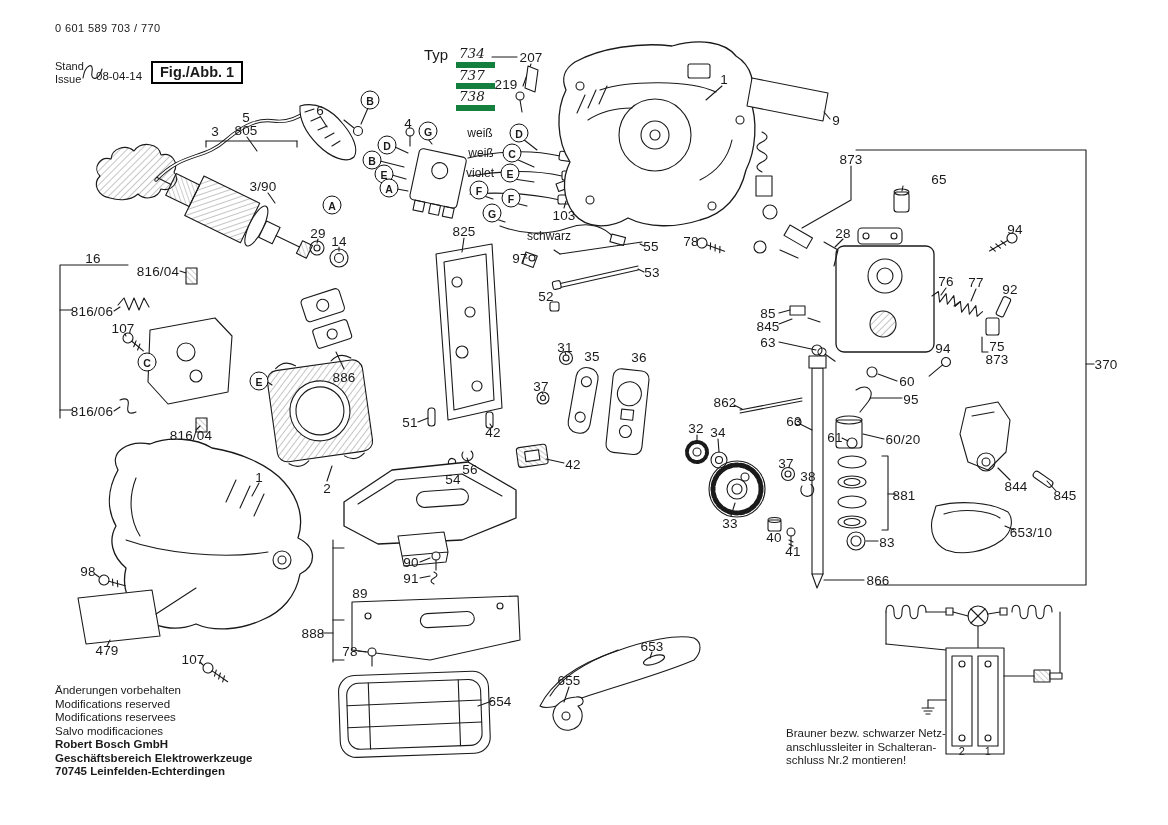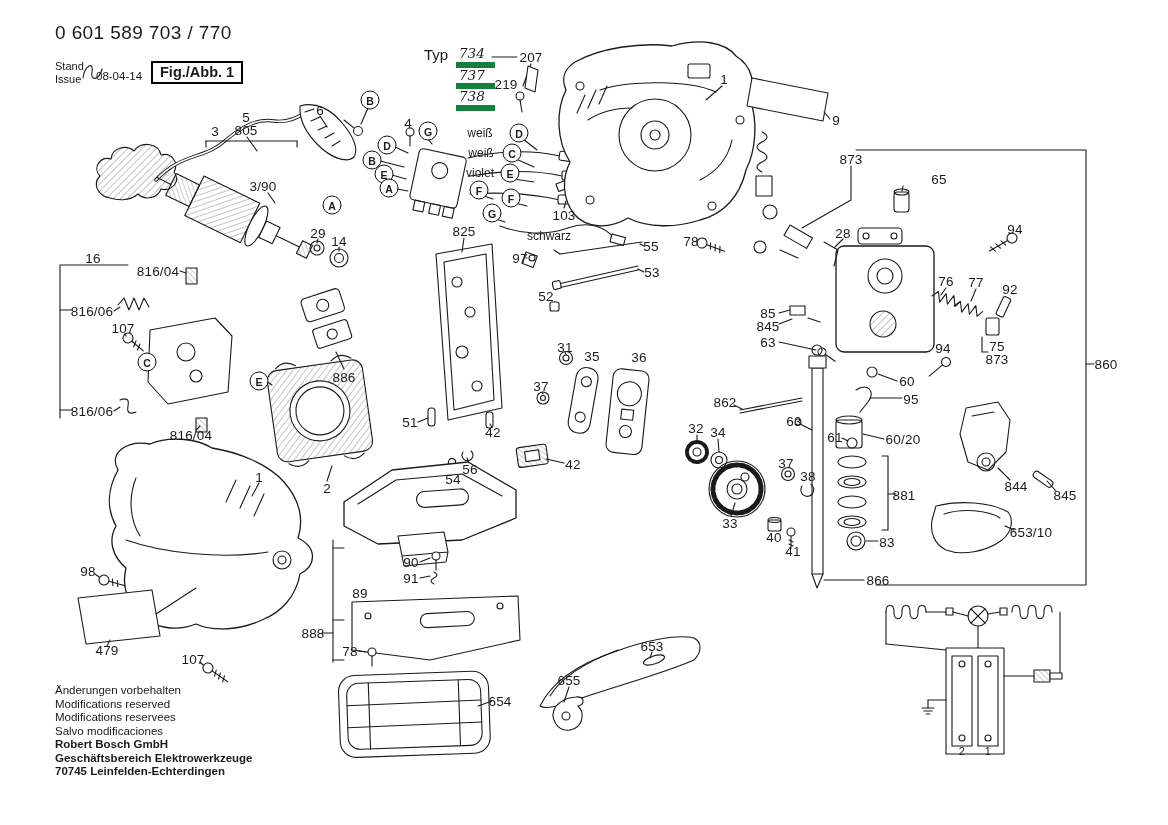--- a/index.html
+++ b/index.html
@@ -7,21 +7,21 @@
         font-family:"Liberation Sans",sans-serif;color:#1a1a1a;}
   .art{position:absolute;left:0;top:0;width:1168px;height:825px;
        stroke:#1a1a1a;fill:none;stroke-width:1.1;stroke-linecap:round;stroke-linejoin:round;}
   .labels{position:absolute;left:0;top:0;width:100%;height:100%;pointer-events:none;}
   .plabel{position:absolute;transform:translate(-50%,-50%);font-size:13.5px;font-weight:500;
           white-space:nowrap;letter-spacing:.2px;background:rgba(255,255,255,.0);}
   .badge{position:absolute;transform:translate(-50%,-50%);width:17px;height:17px;background:#fff;
          border:1.6px solid #111;border-radius:50%;display:flex;align-items:center;justify-content:center;
          font-size:10.5px;font-weight:bold;}
   .wcolor{position:absolute;transform:translate(-50%,-50%);font-size:12px;white-space:nowrap;}
-  .doc-number{position:absolute;left:55px;top:22px;font-size:19px;letter-spacing:.4px;}
+  .doc-number{position:absolute;left:55px;top:22px;font-size:11px;letter-spacing:.4px;}
   .stand-block{position:absolute;left:55px;top:60px;font-size:11px;line-height:12.5px;}
   .issue-date{position:absolute;left:96px;top:70px;font-size:11.5px;}
   .fig-box{position:absolute;left:151px;top:61px;border:2.2px solid #000;padding:1px 7px 2px 7px;
            font-size:14.5px;font-weight:bold;background:#fff;}
   .typ-block{position:absolute;left:424px;top:46px;}
   .typ-label{font-size:15px;}
   .typ-values{position:absolute;left:32px;top:0;}
   .typ-num{width:36px;height:15.5px;border-bottom:6px solid #15803d;font-family:"DejaVu Serif",serif;
            font-style:italic;font-size:13.5px;line-height:14px;padding-left:3px;}
   .footer-left{position:absolute;left:55px;top:684px;font-size:11.5px;line-height:13.5px;}
@@ -560,21 +560,21 @@
       <div class="plabel" style="left: 1015px; top: 229px;">94</div>
       <div class="plabel" style="left: 946px; top: 281px;">76</div>
       <div class="plabel" style="left: 976px; top: 282px;">77</div>
       <div class="plabel" style="left: 1010px; top: 289px;">92</div>
       <div class="plabel" style="left: 768px; top: 313px;">85</div>
       <div class="plabel" style="left: 768px; top: 326px;">845</div>
       <div class="plabel" style="left: 768px; top: 342px;">63</div>
       <div class="plabel" style="left: 997px; top: 346px;">75</div>
       <div class="plabel" style="left: 997px; top: 359px;">873</div>
       <div class="plabel" style="left: 943px; top: 348px;">94</div>
-      <div class="plabel" style="left: 1106px; top: 364px;">860</div>
+      <div class="plabel" style="left: 1106px; top: 364px;">370</div>
       <div class="plabel" style="left: 725px; top: 402px;">862</div>
       <div class="plabel" style="left: 794px; top: 421px;">63</div>
       <div class="plabel" style="left: 835px; top: 437px;">61</div>
       <div class="plabel" style="left: 907px; top: 381px;">60</div>
       <div class="plabel" style="left: 911px; top: 399px;">95</div>
       <div class="plabel" style="left: 903px; top: 439px;">60/20</div>
       <div class="plabel" style="left: 904px; top: 495px;">881</div>
       <div class="plabel" style="left: 1016px; top: 486px;">844</div>
       <div class="plabel" style="left: 1065px; top: 495px;">845</div>
       <div class="plabel" style="left: 1031px; top: 532px;">653/10</div>
@@ -613,14 +613,19 @@
   <div class="footer-left" id="footer-left">
       <div class="fline">Änderungen vorbehalten</div>
       <div class="fline">Modifications reserved</div>
       <div class="fline">Modifications reservees</div>
       <div class="fline">Salvo modificaciones</div>
       <div class="fline bold">Robert Bosch GmbH</div>
       <div class="fline bold">Geschäftsbereich Elektrowerkzeuge</div>
       <div class="fline bold">70745 Leinfelden-Echterdingen</div>
     </div>
 
+  <div class="wiring-note" id="wiring-note">
+      <div>Brauner bezw. schwarzer Netz-</div>
+      <div>anschlussleiter in Schalteran-</div>
+      <div>schluss Nr.2 montieren!</div>
+    </div>
 
 </div>
 
 </body></html>

